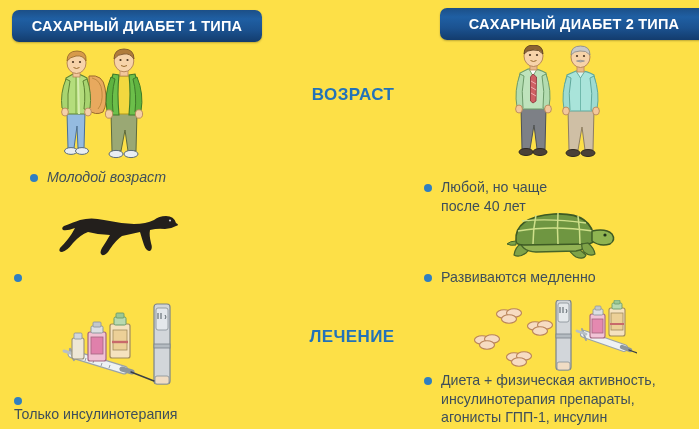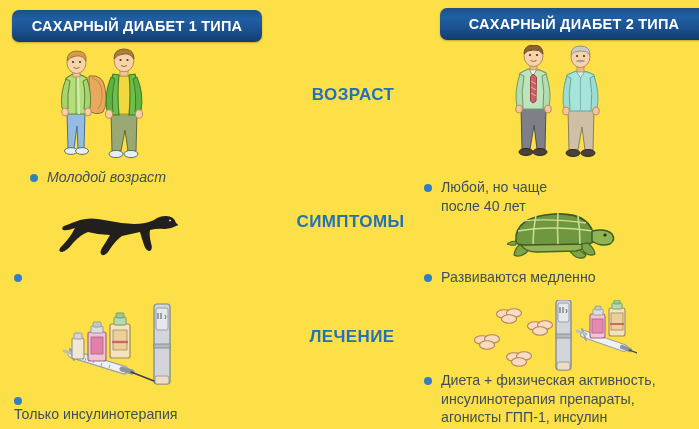--- a/index.html
+++ b/index.html
@@ -101,21 +101,20 @@
 
   <div class="banner" id="banner-left">
     <span class="banner-text">САХАРНЫЙ ДИАБЕТ 1 ТИПА</span>
   </div>
 
   <div class="banner" id="banner-right">
     <span class="banner-text">САХАРНЫЙ ДИАБЕТ 2 ТИПА</span>
   </div>
 
   <div class="center-label" id="label-age">ВОЗРАСТ</div>
-  <div class="center-label" id="label-symptoms">СИМПТОМЫ</div>
   <div class="center-label" id="label-treatment">ЛЕЧЕНИЕ</div>
 
   <div class="illus" id="illus-young">
     <svg viewBox="0 0 115 118" width="115" height="118" xmlns="http://www.w3.org/2000/svg">
 
       <path d="M44 28 Q58 26 60 40 Q63 55 58 64 Q50 68 44 62 Z" fill="#e8a95e" stroke="#9a6b2d" stroke-width="1"></path>
       <path d="M47 30 Q56 32 57 44 Q58 55 53 61" fill="none" stroke="#c08a3e" stroke-width="1"></path>
 
       <path d="M22 64 L40 64 L39 100 L33 100 L32 78 L29 100 L23 100 Z" fill="#94bbe0" stroke="#4a6f95" stroke-width="1"></path>
 

